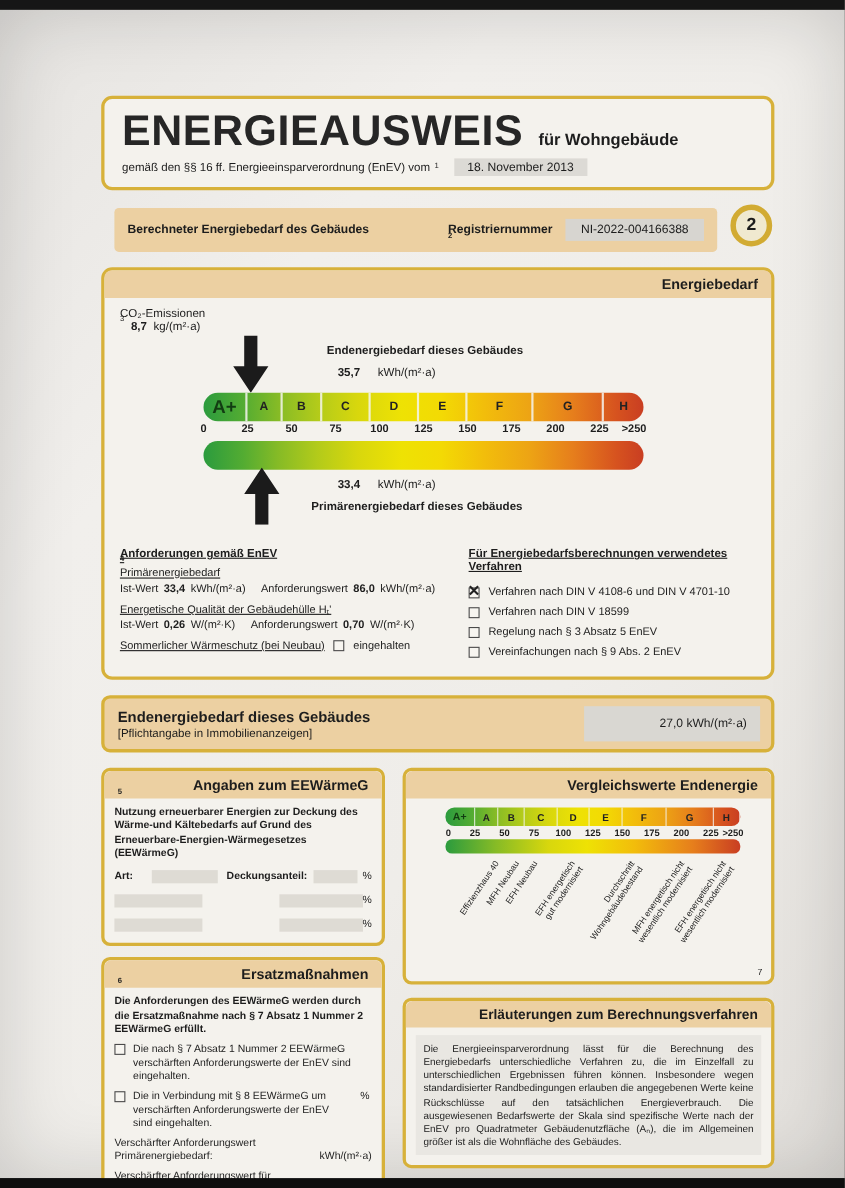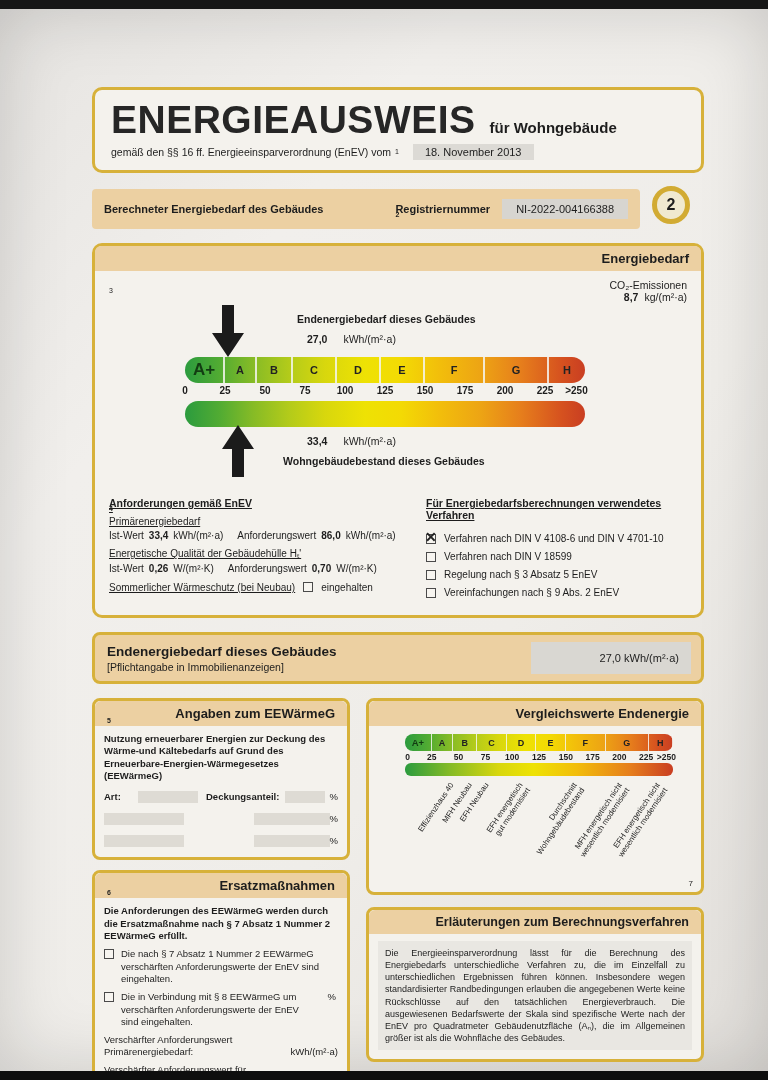--- a/index.html
+++ b/index.html
@@ -25,33 +25,33 @@
 
   
   .header-box{padding:8px 16px 10px 16px;margin-top:34px;}
   .title-row{display:flex;align-items:baseline;gap:14px;}
   .main-title{font-size:39px;font-weight:bold;letter-spacing:.5px;color:#262626;}
   .title-sub{font-size:15px;font-weight:bold;}
   .law-row{font-size:10.5px;margin-top:2px;display:flex;align-items:center;gap:4px;}
   .date-box{background:#dcdad5;padding:2px 12px;margin-left:10px;font-size:11px;}
 
   
-  .reg-wrap{position:relative;margin-top:16px;}
+  .reg-wrap{position:relative;margin-top:16px;margin-left:12px;}
   .reg-band{width:548px;display:flex;align-items:center;background:#ecd0a2;border-radius:4px;padding:10px 12px;}
   .reg-label{font-size:11px;font-weight:bold;}
   .reg-num-label{font-size:11px;font-weight:bold;margin-left:auto;}
   .reg-value{background:#d7d5d0;padding:4px 14px;font-size:11px;margin-left:12px;}
   .page-badge{position:absolute;left:560px;top:-3px;width:38px;height:38px;border-radius:50%;
     border:5px solid #d2ab33;background:#f0e9d0;display:flex;align-items:center;justify-content:center;
     font-weight:bold;font-size:16px;}
 
   
   .eb-box{margin-top:14px;}
   .eb-body{padding:6px 14px 10px 14px;}
-  .co2-line{text-align:right;font-size:10.5px;margin:2px 0 0 0;}
+  .co2-line{text-align:left;font-size:10.5px;margin:2px 0 0 0;}
   .co2-line .v{font-weight:bold;margin:0 6px 0 10px;}
 
   .scale-area{position:relative;height:186px;margin-top:2px;}
   .scale{position:absolute;left:76px;top:0;width:400px;height:186px;}
   .arrow{position:absolute;width:34px;height:52px;}
   .arrow svg{display:block;}
   .arrow-down{left:26px;top:0;}
   .arrow-up{left:36px;top:120px;}
   .end-label{position:absolute;left:112px;top:8px;font-size:10.5px;font-weight:bold;}
   .end-value{position:absolute;left:122px;top:28px;font-size:10.5px;}
@@ -177,21 +177,21 @@
 
         <div class="scale-area">
           <div class="scale">
             <div class="arrow arrow-down">
               <svg width="34" height="52" viewBox="0 0 34 52">
                   <path d="M11 0 h12 v28 h10 L17 52 L1 28 h10 z" fill="#1b1b1b"></path>
                 </svg>
             </div>
             <div class="end-label">Endenergiebedarf dieses Gebäudes</div>
             <div class="end-value">
-              <span class="v">27,0</span><span>kWh/(m²·a)</span>
+              <span class="v">35,7</span><span>kWh/(m²·a)</span>
             </div>
 
             <div class="band band-letters">
               <span class="cell cell-aplus" style="width:10%">A+</span>
               <span class="cell" style="width:8%">A</span>
               <span class="cell" style="width:9%">B</span>
               <span class="cell" style="width:11%">C</span>
               <span class="cell" style="width:11%">D</span>
               <span class="cell" style="width:11%">E</span>
               <span class="cell" style="width:15%">F</span>
@@ -209,21 +209,21 @@
               <span style="left:70%">175</span>
               <span style="left:80%">200</span>
               <span style="left:90%">225</span>
               <span style="left:100%" class="last">&gt;250</span>
             </div>
             <div class="band band-plain"></div>
 
             <div class="prim-value">
               <span class="v">33,4</span><span>kWh/(m²·a)</span>
             </div>
-            <div class="prim-label">Wohngebäudebestand dieses Gebäudes</div>
+            <div class="prim-label">Primärenergiebedarf dieses Gebäudes</div>
             <div class="arrow arrow-up">
               <svg width="34" height="52" viewBox="0 0 34 52">
                   <path d="M17 0 L33 24 h-10 v28 h-12 v-28 h-10 z" fill="#1b1b1b"></path>
                 </svg>
             </div>
           </div>
         </div>
 
         <div class="anf-cols">
           <div class="anf-left">

